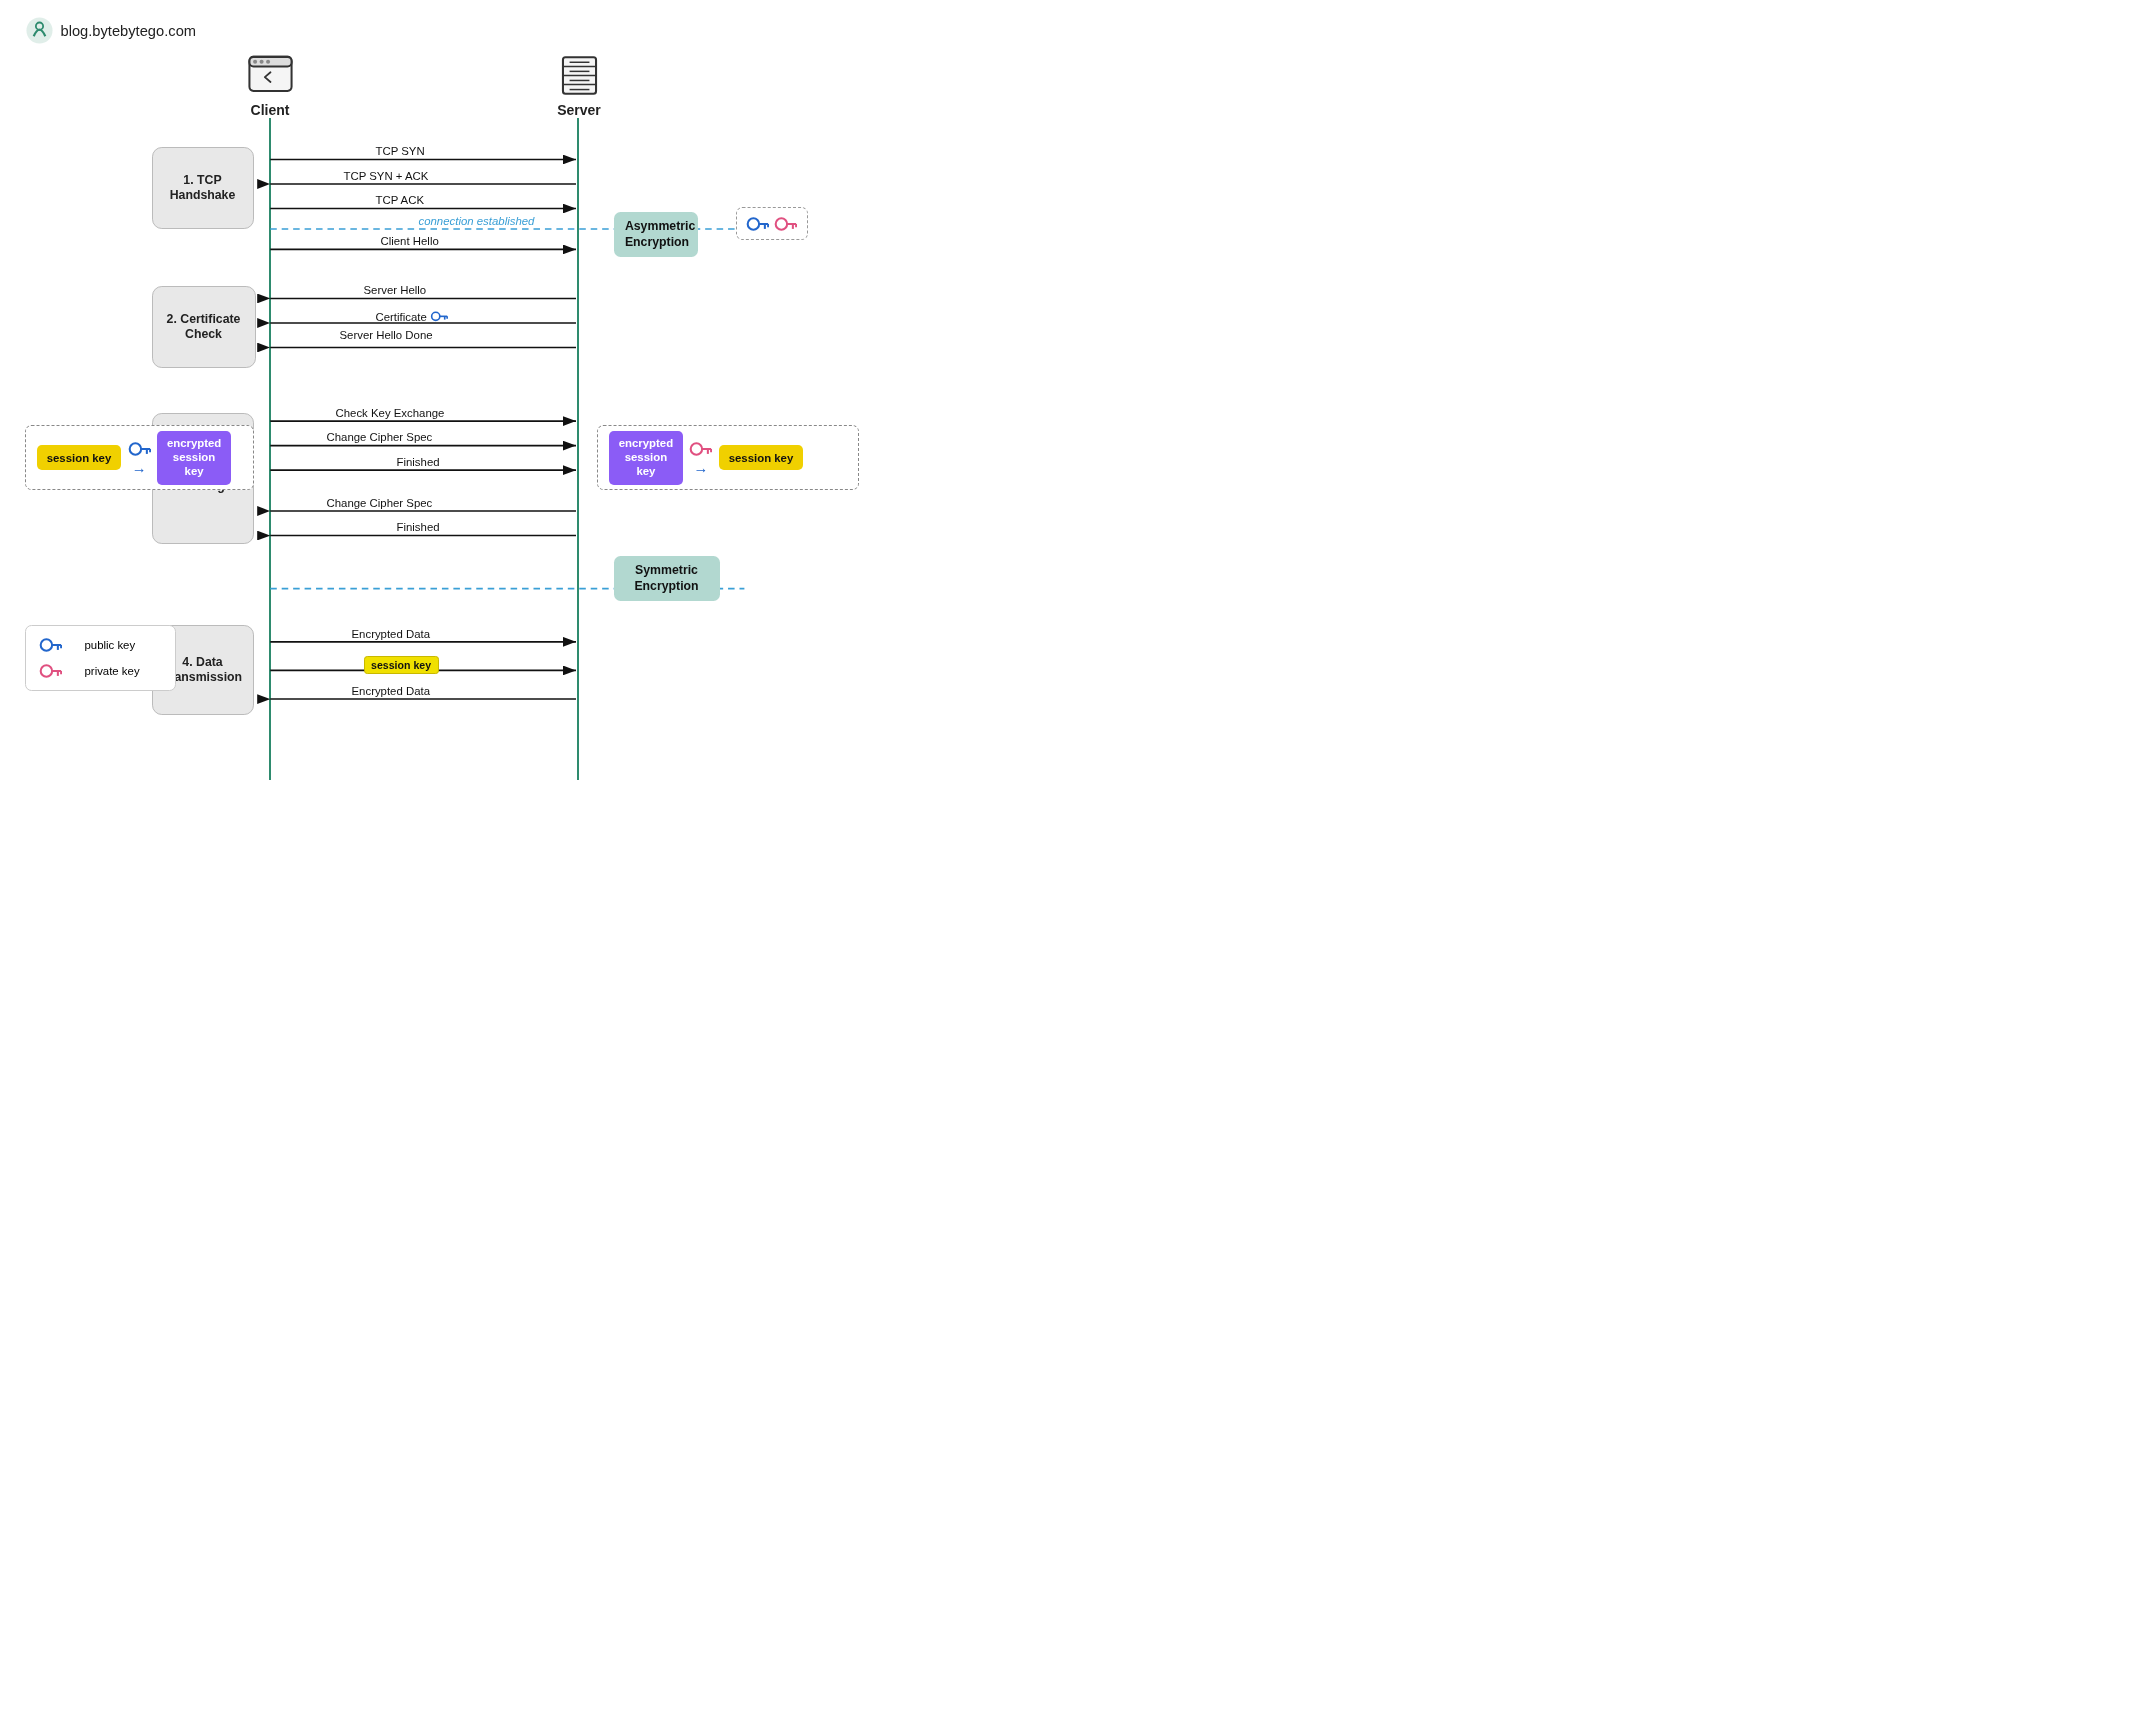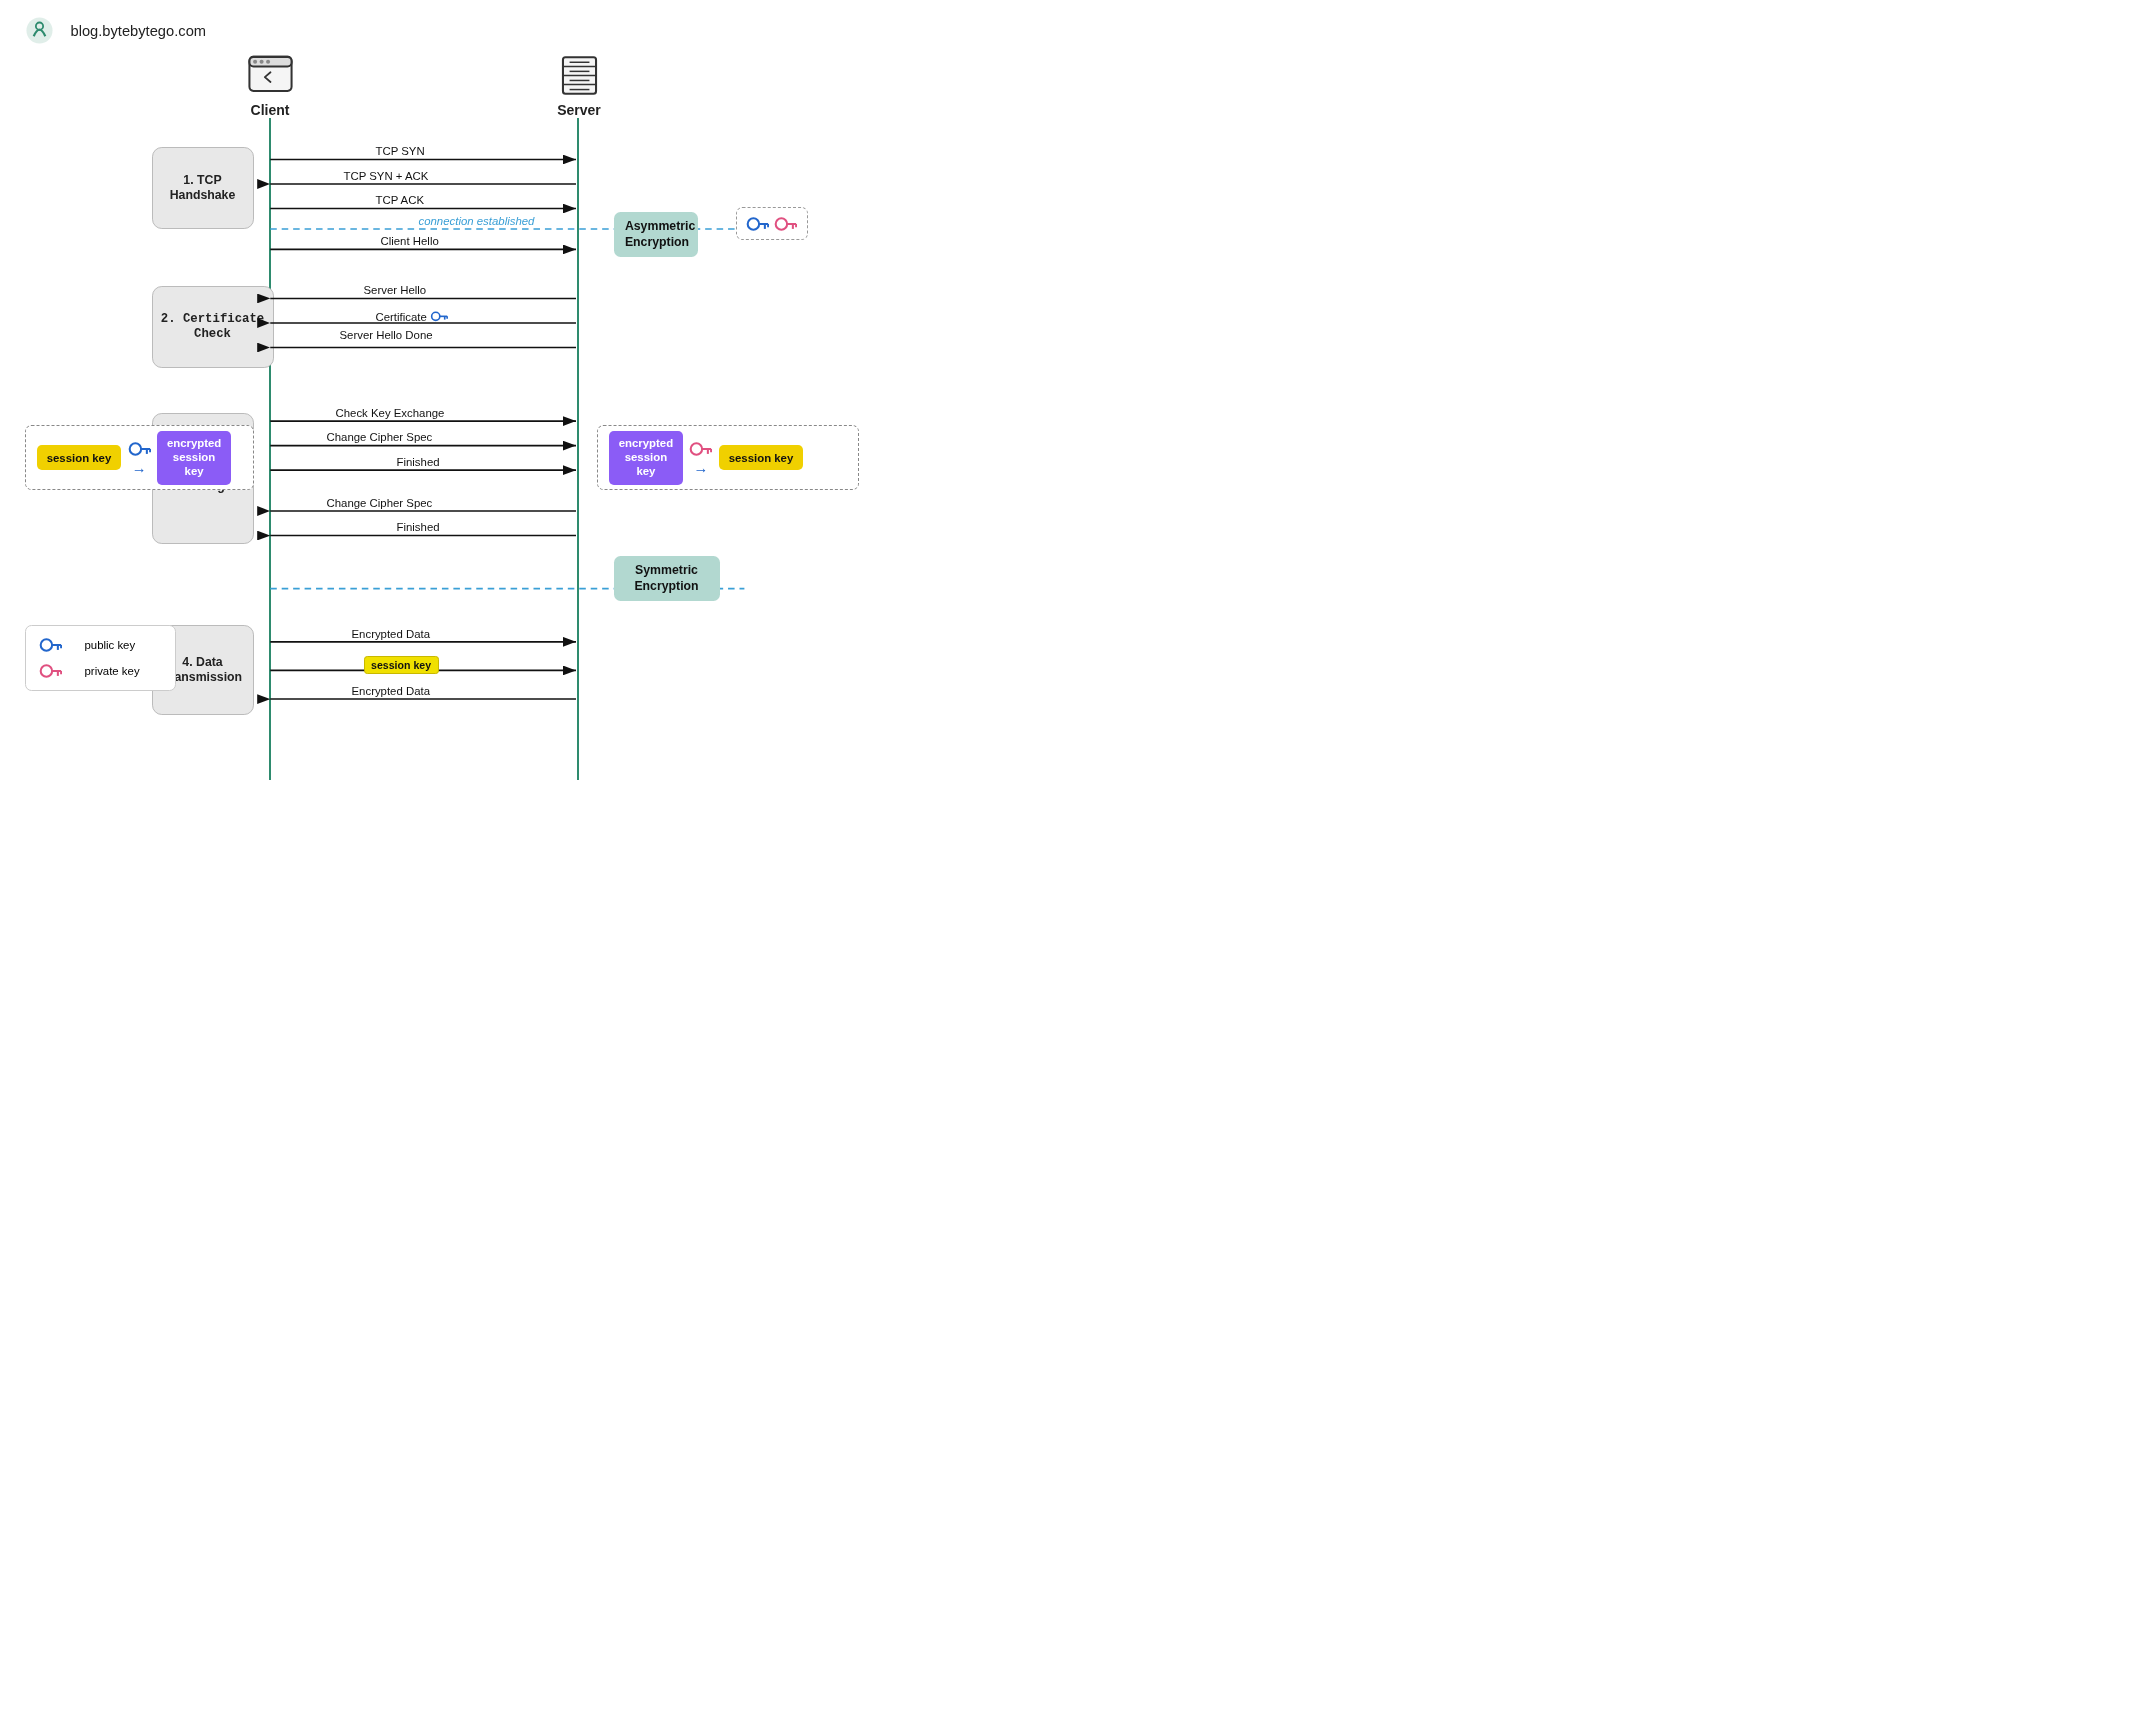--- a/index.html
+++ b/index.html
@@ -38,21 +38,21 @@
       border-radius: 1.6px;
     }
     .main-title {
       font-size: 36px;
       font-weight: 700;
       color: #111;
     }
     .brand {
       display: flex;
       align-items: center;
-      gap: 17px;
+      gap: 7px;
       font-size: 14.7px;
       color: #222;
       font-weight: 500;
     }
     .brand-logo {
       width: 29px;
       height: 29px;
     }
 
     
@@ -287,21 +287,21 @@
     </div>
 
     <div class="vline-client"></div>
     <div class="vline-server"></div>
 
     <div class="step-box" style="left:127px; top:94px; width:102px; height:82px;">
       <span style="white-space:pre-line;">1. TCP
 Handshake</span>
     </div>
 
-    <div class="step-box" style="left:127px; top:233px; width:122px; height:82px;font-family:Liberation Mono, monospace;">
+    <div class="step-box" style="left:127px; top:233px; width:104px; height:82px;">
       <span style="white-space:pre-line;">2. Certificate
 Check</span>
     </div>
 
     <div class="step-box" style="left:127px; top:360px; width:102px; height:131px;">
       <span style="white-space:pre-line;">3. Key
 Exchange</span>
     </div>
 
     <div class="step-box" style="left:127px; top:572px; width:102px; height:90px;">

